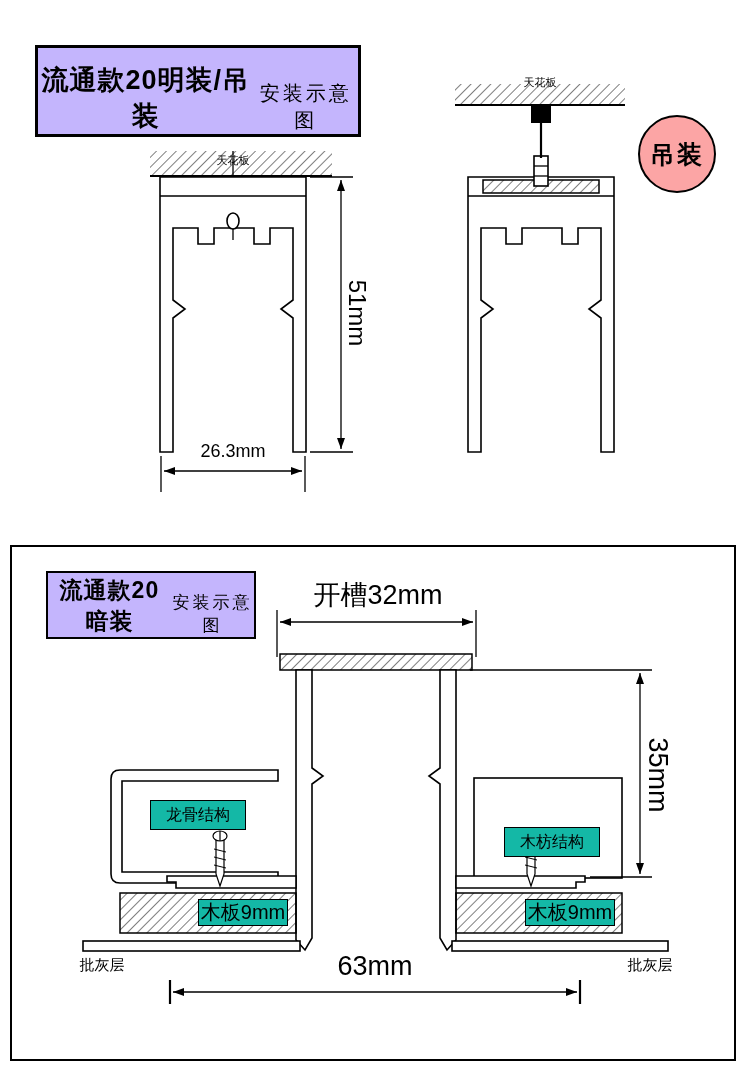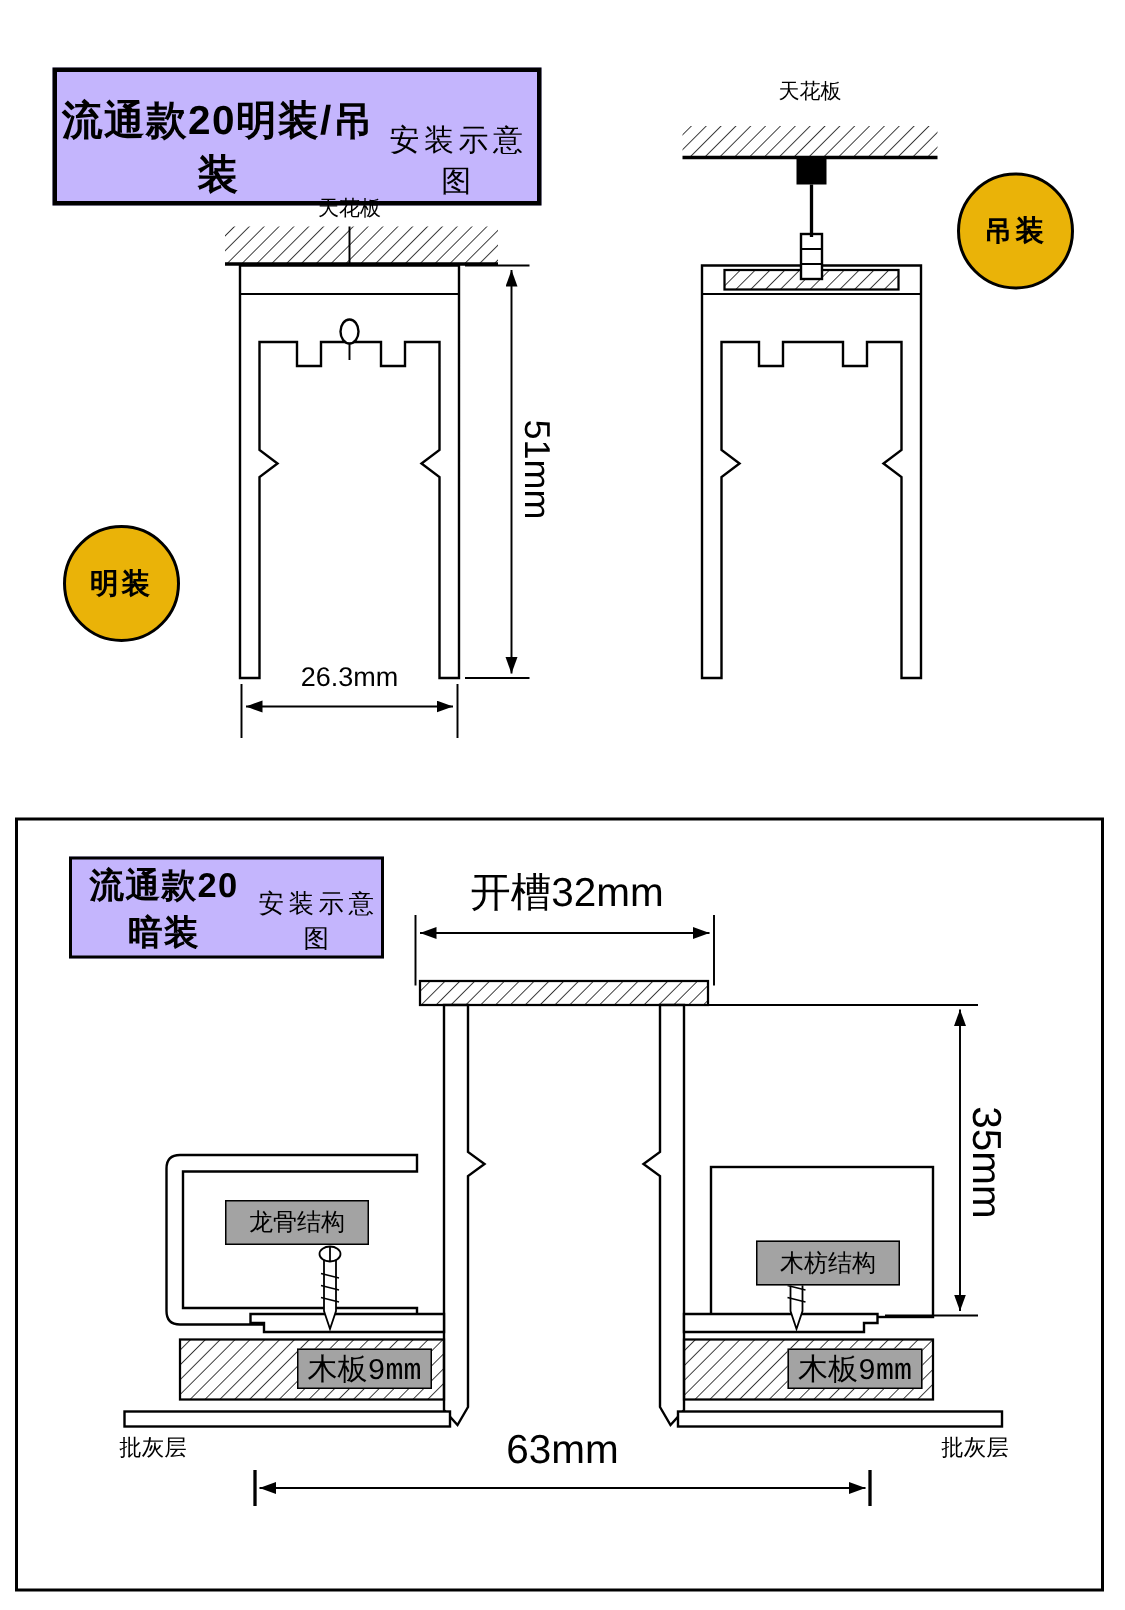--- a/index.html
+++ b/index.html
@@ -10,28 +10,28 @@
   .ln{stroke:#000;stroke-width:1.3;fill:none;}
   .ln2{stroke:#000;stroke-width:2.2;fill:none;}
   .dim{stroke:#000;stroke-width:1.3;fill:none;}
   .part{fill:#fff;stroke:#000;stroke-width:1.6;}
   .hatchfill{fill:url(#hatch);stroke:none;}
   .hatchstroke{fill:url(#hatch);stroke:#000;stroke-width:1.5;}
   .title-box{border:3px solid #000;display:flex;align-items:flex-end;justify-content:center;background:#c4b5fd;text-align:center;}
   .title-main{font-weight:bold;letter-spacing:1px;}
   .title-sub{font-weight:normal;letter-spacing:3px;}
   .badge{border:2.5px solid #000;border-radius:50%;display:flex;align-items:center;justify-content:center;
-         font-weight:bold;font-size:19px;letter-spacing:2px;background:#eab308;}
+         font-weight:bold;font-size:25px;letter-spacing:2px;background:#fca5a5;}
   .dim-text{text-align:center;font-size:24px;white-space:nowrap;}
   .dim-text-lg{text-align:center;font-size:27px;white-space:nowrap;}
   .rot90{transform:rotate(90deg);transform-origin:center center;}
-  .small-label{text-align:center;font-size:14px;white-space:nowrap;}
+  .small-label{text-align:center;font-size:11px;white-space:nowrap;margin-top:23px;}
   .tiny-label{text-align:center;font-size:15px;white-space:nowrap;}
-  .tag-box{border:1.5px solid #000;background:#a3a3a3;display:flex;align-items:center;justify-content:center;
-           font-size:16px;white-space:nowrap;font-family:Liberation Mono, monospace;}
+  .tag-box{border:1.5px solid #000;background:#14b8a6;display:flex;align-items:center;justify-content:center;
+           font-size:16px;white-space:nowrap;}
   .tag-box.thin{border-width:1px;font-size:20px;margin-left:36px;}
   .outer-box{border:2px solid #000;background:transparent;}
 </style>
 </head>
 <body>
 
 <div class="page">
 
   <svg class="art" width="750" height="1073" viewBox="0 0 750 1073">
     <defs>
@@ -119,21 +119,20 @@
   </svg>
 
   <div class="abs title-box" style="left:35px;top:45px;width:320px;height:86px;">
     <div class="title-main" style="font-size:27px;">流通款20明装/吊装</div>
     <div class="title-sub" style="font-size:20px;margin-top:4px;">安装示意图</div>
   </div>
 
   <div class="abs small-label" style="left:195px;top:130px;width:76px;">天花板</div>
   <div class="abs small-label" style="left:502px;top:52px;width:76px;">天花板</div>
 
-  <div class="abs badge" style="left:42px;top:350px;width:74px;height:74px;">明装</div>
   <div class="abs badge" style="left:638px;top:115px;width:74px;height:74px;">吊装</div>
 
   <div class="abs dim-text rot90" style="left:322px;top:300px;width:72px;height:26px;">51mm</div>
   <div class="abs dim-text" style="left:180px;top:441px;width:106px;font-size:18px;">26.3mm</div>
 
   <div class="abs outer-box" style="left:10px;top:545px;width:726px;height:516px;box-sizing:border-box;"></div>
 
   <div class="abs title-box" style="left:46px;top:571px;width:206px;height:64px;border-width:2.5px;">
     <div class="title-main" style="font-size:23px;">流通款20暗装</div>
     <div class="title-sub" style="font-size:17px;margin-top:3px;">安装示意图</div>

